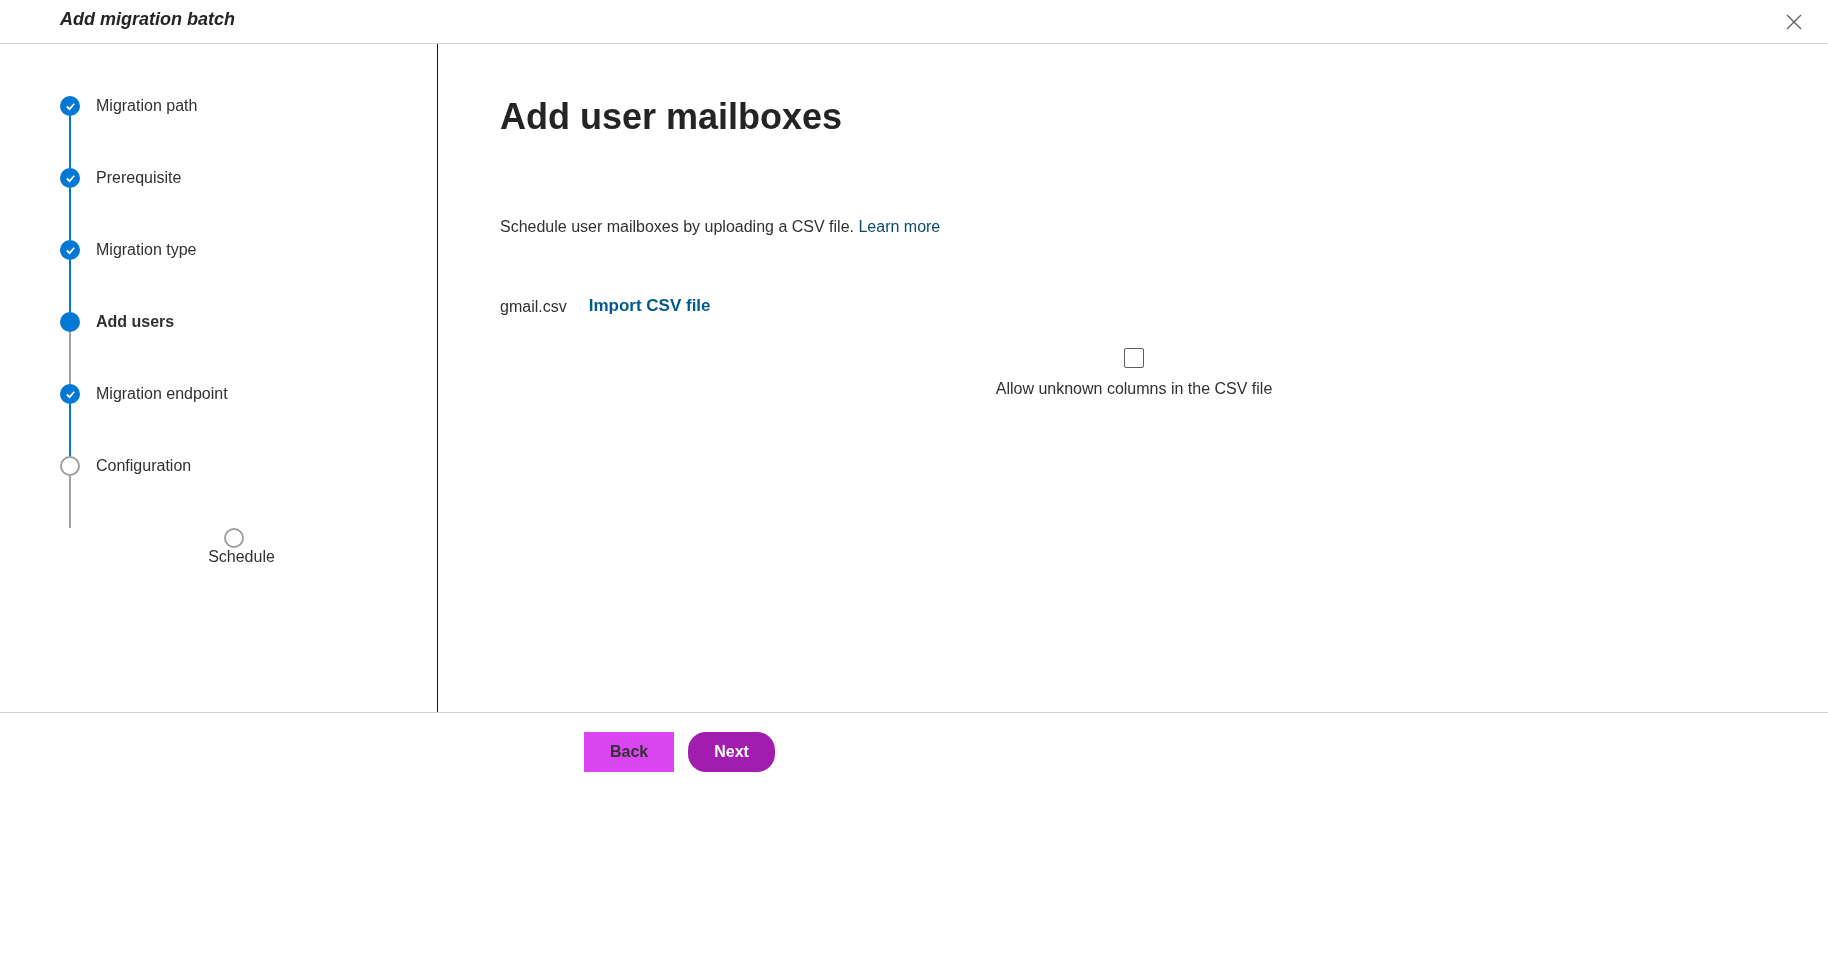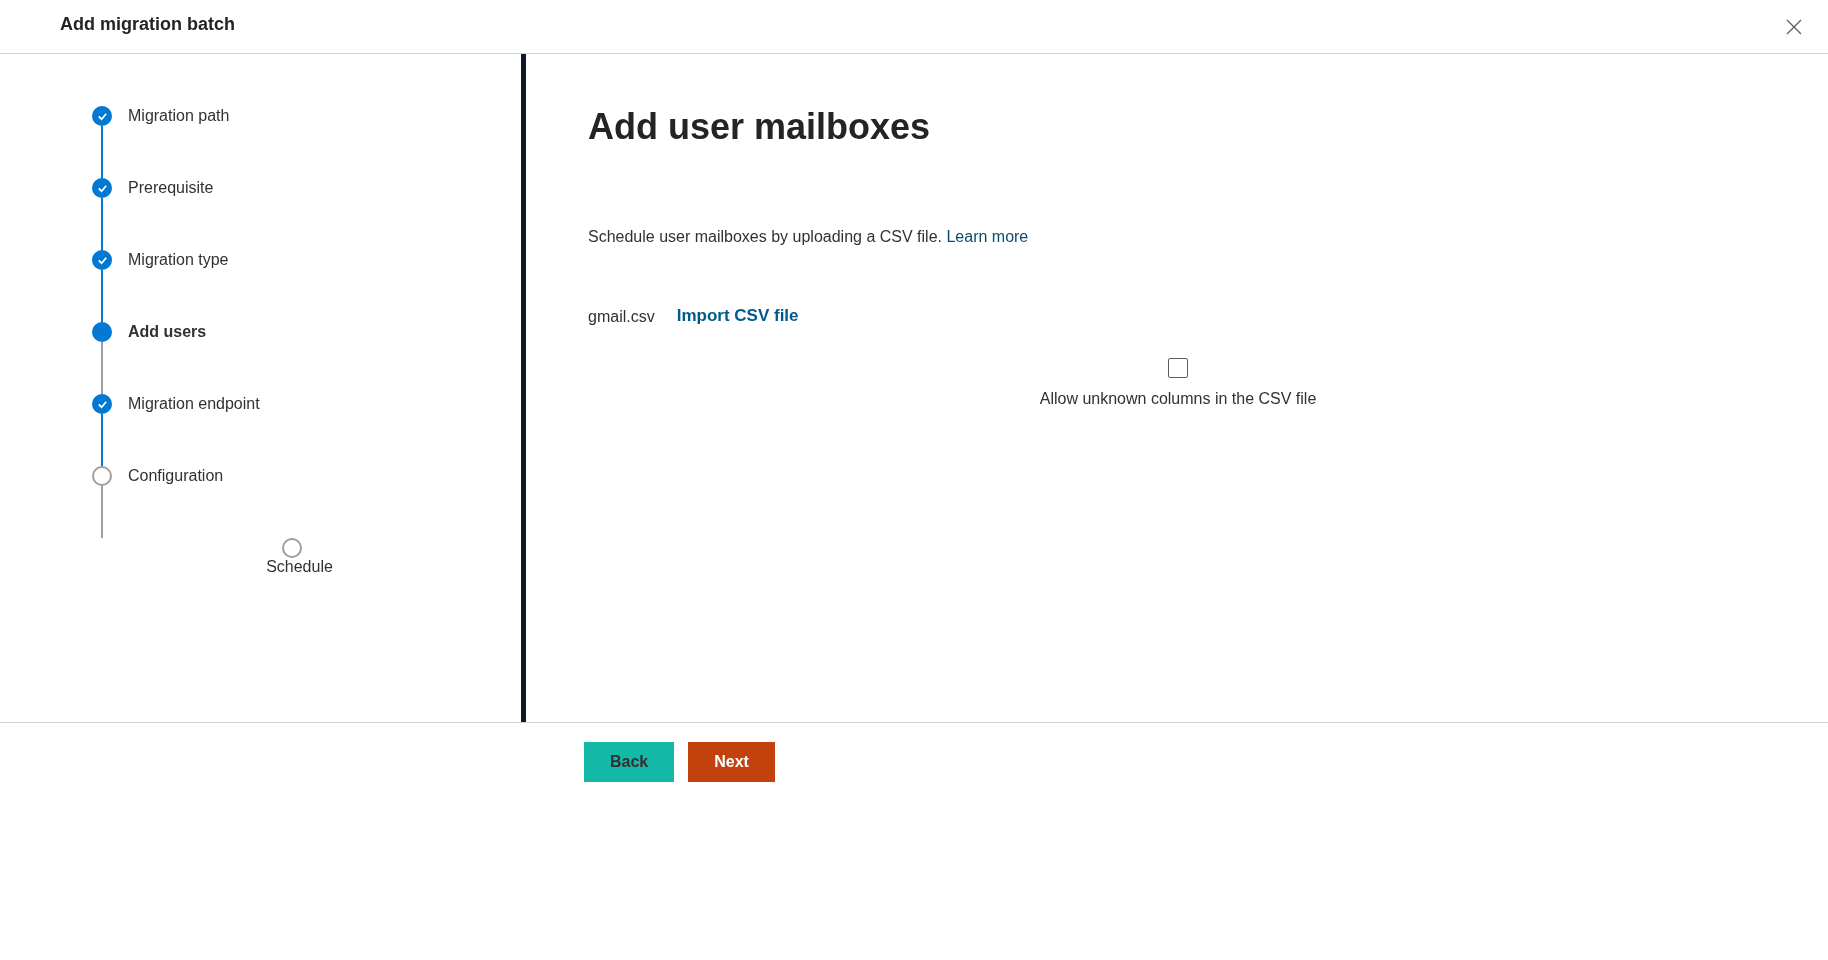--- a/index.html
+++ b/index.html
@@ -7,26 +7,27 @@
       font-family: "Segoe UI", -apple-system, BlinkMacSystemFont, sans-serif;
       background: #fff;
       color: #323130;
       width: 1828px;
       height: 960px;
       overflow: hidden;
     }
 
     
     .header {
-      height: 54px;
+      height: 44px;
       display: flex;
       align-items: center;
       padding: 0 22px 4px 60px;
       border-bottom: 1px solid #d1d1d1;
       position: relative;
+      font-style: italic;
     }
     .header-title {
       font-size: 18px;
       font-weight: 600;
       color: #242424;
     }
     .close-btn {
       position: absolute;
       right: 22px;
       top: 50%;
@@ -37,24 +38,23 @@
       color: #605e5c;
     }
     .close-btn svg { width: 16px; height: 16px; }
 
     
     .body {
       display: flex;
       height: 668px;
     }
     .sidebar {
-      width: 494px;
-      border-right: 5px solid #0f172a;
+      width: 438px;
+      border-right: 1px solid #0f172a;
       padding: 52px 30px 30px 60px;
-      margin-left: 32px;
     }
     .content {
       flex: 1;
       padding: 52px 60px 30px 62px;
     }
 
     
     .steps { list-style: none; }
     .step {
       display: flex;
@@ -171,26 +171,27 @@
     .btn {
       height: 40px;
       padding: 0 26px;
       font-size: 16px;
       font-weight: 600;
       border: none;
       cursor: pointer;
       font-family: inherit;
     }
     .btn-secondary {
-      background: #14b8a6;
+      background: #d946ef;
       color: #323130;
     }
     .btn-primary {
-      background: #c2410c;
+      background: #a21caf;
       color: #fff;
+      border-radius: 18px;
     }
   </style>
 </head>
 <body>
 
 <div class="header">
   <div class="header-title">Add migration batch</div>
   <div class="close-btn">
     <svg viewBox="0 0 16 16">
         <path d="M1 1 L15 15 M15 1 L1 15" stroke="#605e5c" stroke-width="1.3" fill="none"></path>

